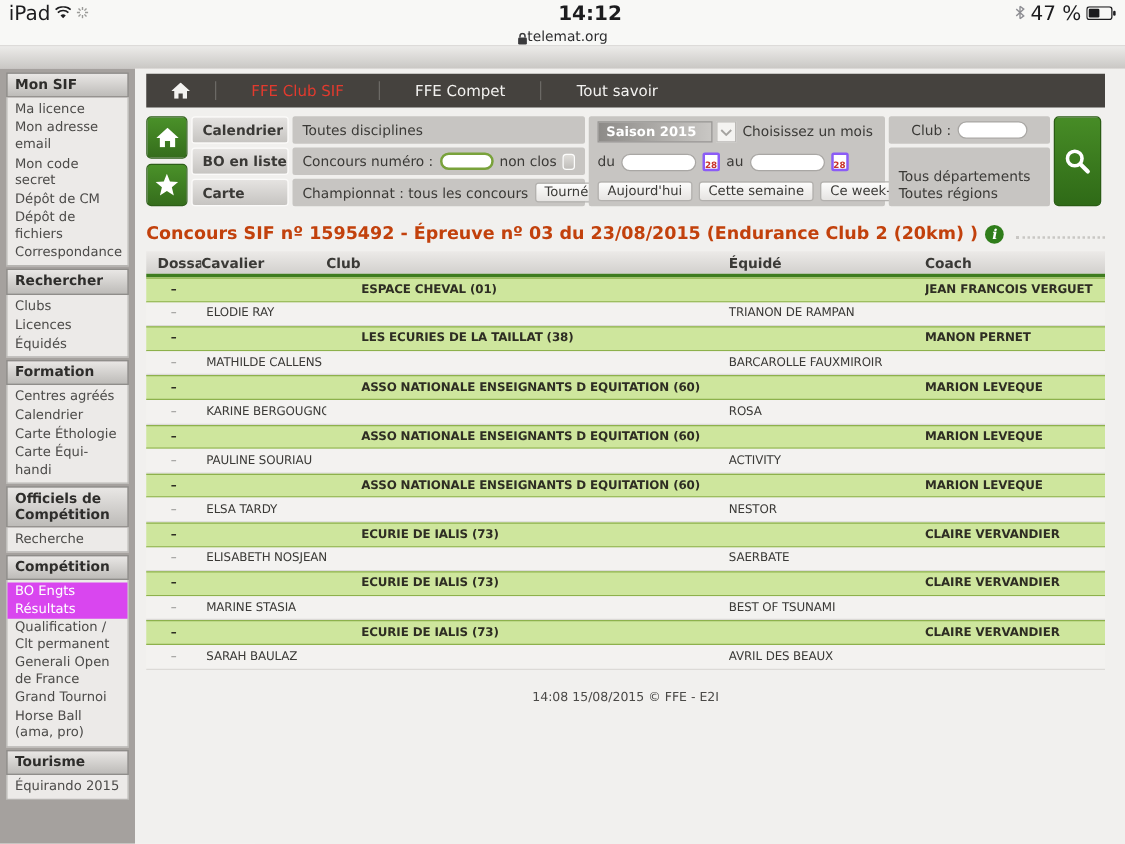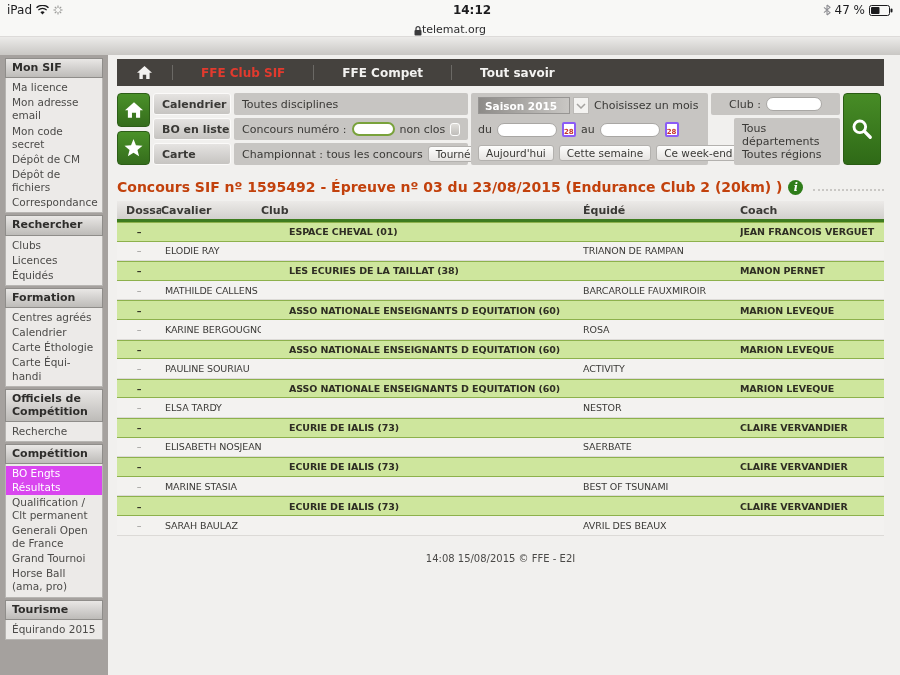--- a/index.html
+++ b/index.html
@@ -1,20 +1,20 @@
 <!DOCTYPE html>
 <html><head>
 <meta charset="utf-8">
 <style>
   * { margin:0; padding:0; box-sizing:border-box; }
   body { font-family:"DejaVu Sans", sans-serif; }
   .screen { width:900px; height:675px; overflow:hidden; position:relative; background:#f1f0ee; }
 
   
-  .statusbar { height:20px; background:#f8f8f6; display:flex; align-items:center; padding:0 7px; position:relative; font-size:12px; color:#1c1c1e; }
+  .statusbar { height:20px; background:#f8f8f6; display:flex; align-items:center; padding:0 7px; position:relative; font-size:16px; color:#1c1c1e; }
   .sb-left, .sb-right { display:flex; align-items:center; gap:4px; }
   .sb-right { margin-left:auto; }
   .sb-time { position:absolute; left:16px; right:0; text-align:center; font-weight:bold;padding-left:28px; }
   .urlbar { height:16px; background:#f8f8f6; display:flex; align-items:flex-end; justify-content:center; gap:0; font-size:11px; color:#2c2c2e; }
   .chrome-strip { height:19px; background:linear-gradient(#ecebe9,#c9c7c4); border-top:1px solid #dddbd9; }
 
   
   .content { display:flex; height:620px; }
   .sidebar { width:108px; flex-shrink:0; background:#a5a19e; padding-top:3px; overflow:hidden; }
   .main { flex:1; background:#f1f0ee; padding:2px 16px 0 9px; overflow:hidden; }
@@ -23,21 +23,21 @@
   .sb-section { margin:0 5px 2px; }
   .sb-header { background:linear-gradient(#e9e7e5,#bdbbb8); border:1px solid #8f8d8a; padding:2px 6px 3px; font-weight:bold; font-size:11px; color:#2e2d2b; line-height:1.2; }
   .sb-items { background:#eceae8; border:1px solid #b7b5b2; border-top:none; padding:2px 0; }
   .sb-item { padding:1px 6px; font-size:10.5px; color:#4c4b49; line-height:1.25; cursor:pointer; }
   .sb-item.active { background:#d946ef; color:#fff; }
 
   
   .topnav { height:27px; background:#45423e; display:flex; align-items:center; margin-top:2px; }
   .nav-home { padding:0 20px; display:flex; align-items:center; cursor:pointer; }
   .nav-sep { width:1px; height:15px; background:#6b6965; }
-  .nav-item { padding:0 28px; font-size:12px; font-weight:bold; color:#f3f2f0; cursor:pointer; }
+  .nav-item { padding:0 28px; font-size:12px; font-weight:normal; color:#f3f2f0; cursor:pointer; }
   .nav-item.active { color:#e23a2e; }
 
   
   .filterbar { display:flex; gap:3px; margin-top:7px; height:72px; }
   .fcol-icons { display:flex; flex-direction:column; gap:4px; width:33px; }
   .ficon-btn { flex:1; background:linear-gradient(#4a9129,#356d1c); border:1px solid #2d5e18; border-radius:4px; display:flex; align-items:center; justify-content:center; cursor:pointer; }
   .fcol-views { display:flex; flex-direction:column; gap:3px; width:78px; }
   .view-btn { flex:1; background:linear-gradient(#e5e3e1,#c6c4c1); border:1px solid #fbfaf9; border-radius:3px; font-size:11px; font-weight:bold; color:#3a3936; display:flex; align-items:center; padding-left:8px; cursor:pointer; }
   .fcol-rows { display:flex; flex-direction:column; gap:3px; width:234px; }
   .frow { flex:1; background:#c7c5c2; border-radius:2px; display:flex; align-items:center; padding:0 8px; font-size:11px; color:#3a3936; gap:5px; white-space:nowrap;text-align:center; }
@@ -49,21 +49,21 @@
   .mid-row { display:flex; align-items:center; gap:5px; }
   .season-dd { width:92px; height:17px; background:linear-gradient(90deg,#8d8b88,#c9c7c4); border:1px solid #979593; color:#fff; font-size:10.5px; font-weight:bold; display:flex; align-items:center; padding-left:6px; cursor:pointer; }
   .season-chev { width:16px; height:17px; background:#f4f3f1; border:1px solid #bbb9b6; display:flex; align-items:center; justify-content:center; margin-left:-2px; cursor:pointer; }
   .date-pill { background:#fff; border:1px solid #a9a7a4; border-radius:8px; height:14px; width:60px; }
   .cal { width:14px; height:15px; background:#fff; border:2px solid #8b5cf6; border-radius:2px; overflow:hidden; cursor:pointer; flex-shrink:0; }
   .cal .cal-top { height:4px; background:#c9342b; }
   .cal .cal-day { font-size:7px; line-height:9px; color:#c9342b; font-weight:bold; text-align:center; }
   .fcol-right { width:129px; display:flex; flex-direction:column; gap:3px; font-size:11px; color:#3a3936; }
   .club-box { height:22px; background:#c7c5c2; border-radius:2px; display:flex; align-items:center; justify-content:center; gap:5px; }
   .club-pill { background:#fff; border:1px solid #a9a7a4; border-radius:8px; height:14px; width:56px; }
-  .region-box { flex:1; background:#c7c5c2; border-radius:2px; padding:4px 8px; display:flex; flex-direction:column; justify-content:center;margin-left:23px; }
+  .region-box { flex:1; background:#c7c5c2; border-radius:2px; padding:4px 8px; display:flex; flex-direction:column; justify-content:flex-end; }
   .region-box div { cursor:pointer; }
   .search-btn { width:38px; background:linear-gradient(#478c26,#2f6a17); border:1px solid #2a5c14; border-radius:4px; display:flex; align-items:center; justify-content:center; cursor:pointer; }
 
   
   .page-title { display:flex; align-items:center; margin-top:14px; }
   .title-text { color:#c2410c; font-size:14px; font-weight:bold; white-space:nowrap; }
   .info-ic { width:15px; height:15px; border-radius:50%; background:#2f7d1a; color:#fff; font-size:11px; font-weight:bold; font-style:italic; font-family:"DejaVu Serif", serif; display:flex; align-items:center; justify-content:center; margin-left:6px; flex-shrink:0; cursor:pointer; }
   .title-dots { flex:1; border-bottom:2px dotted #c9c7c4; margin:6px 0 0 10px; }
 
   

